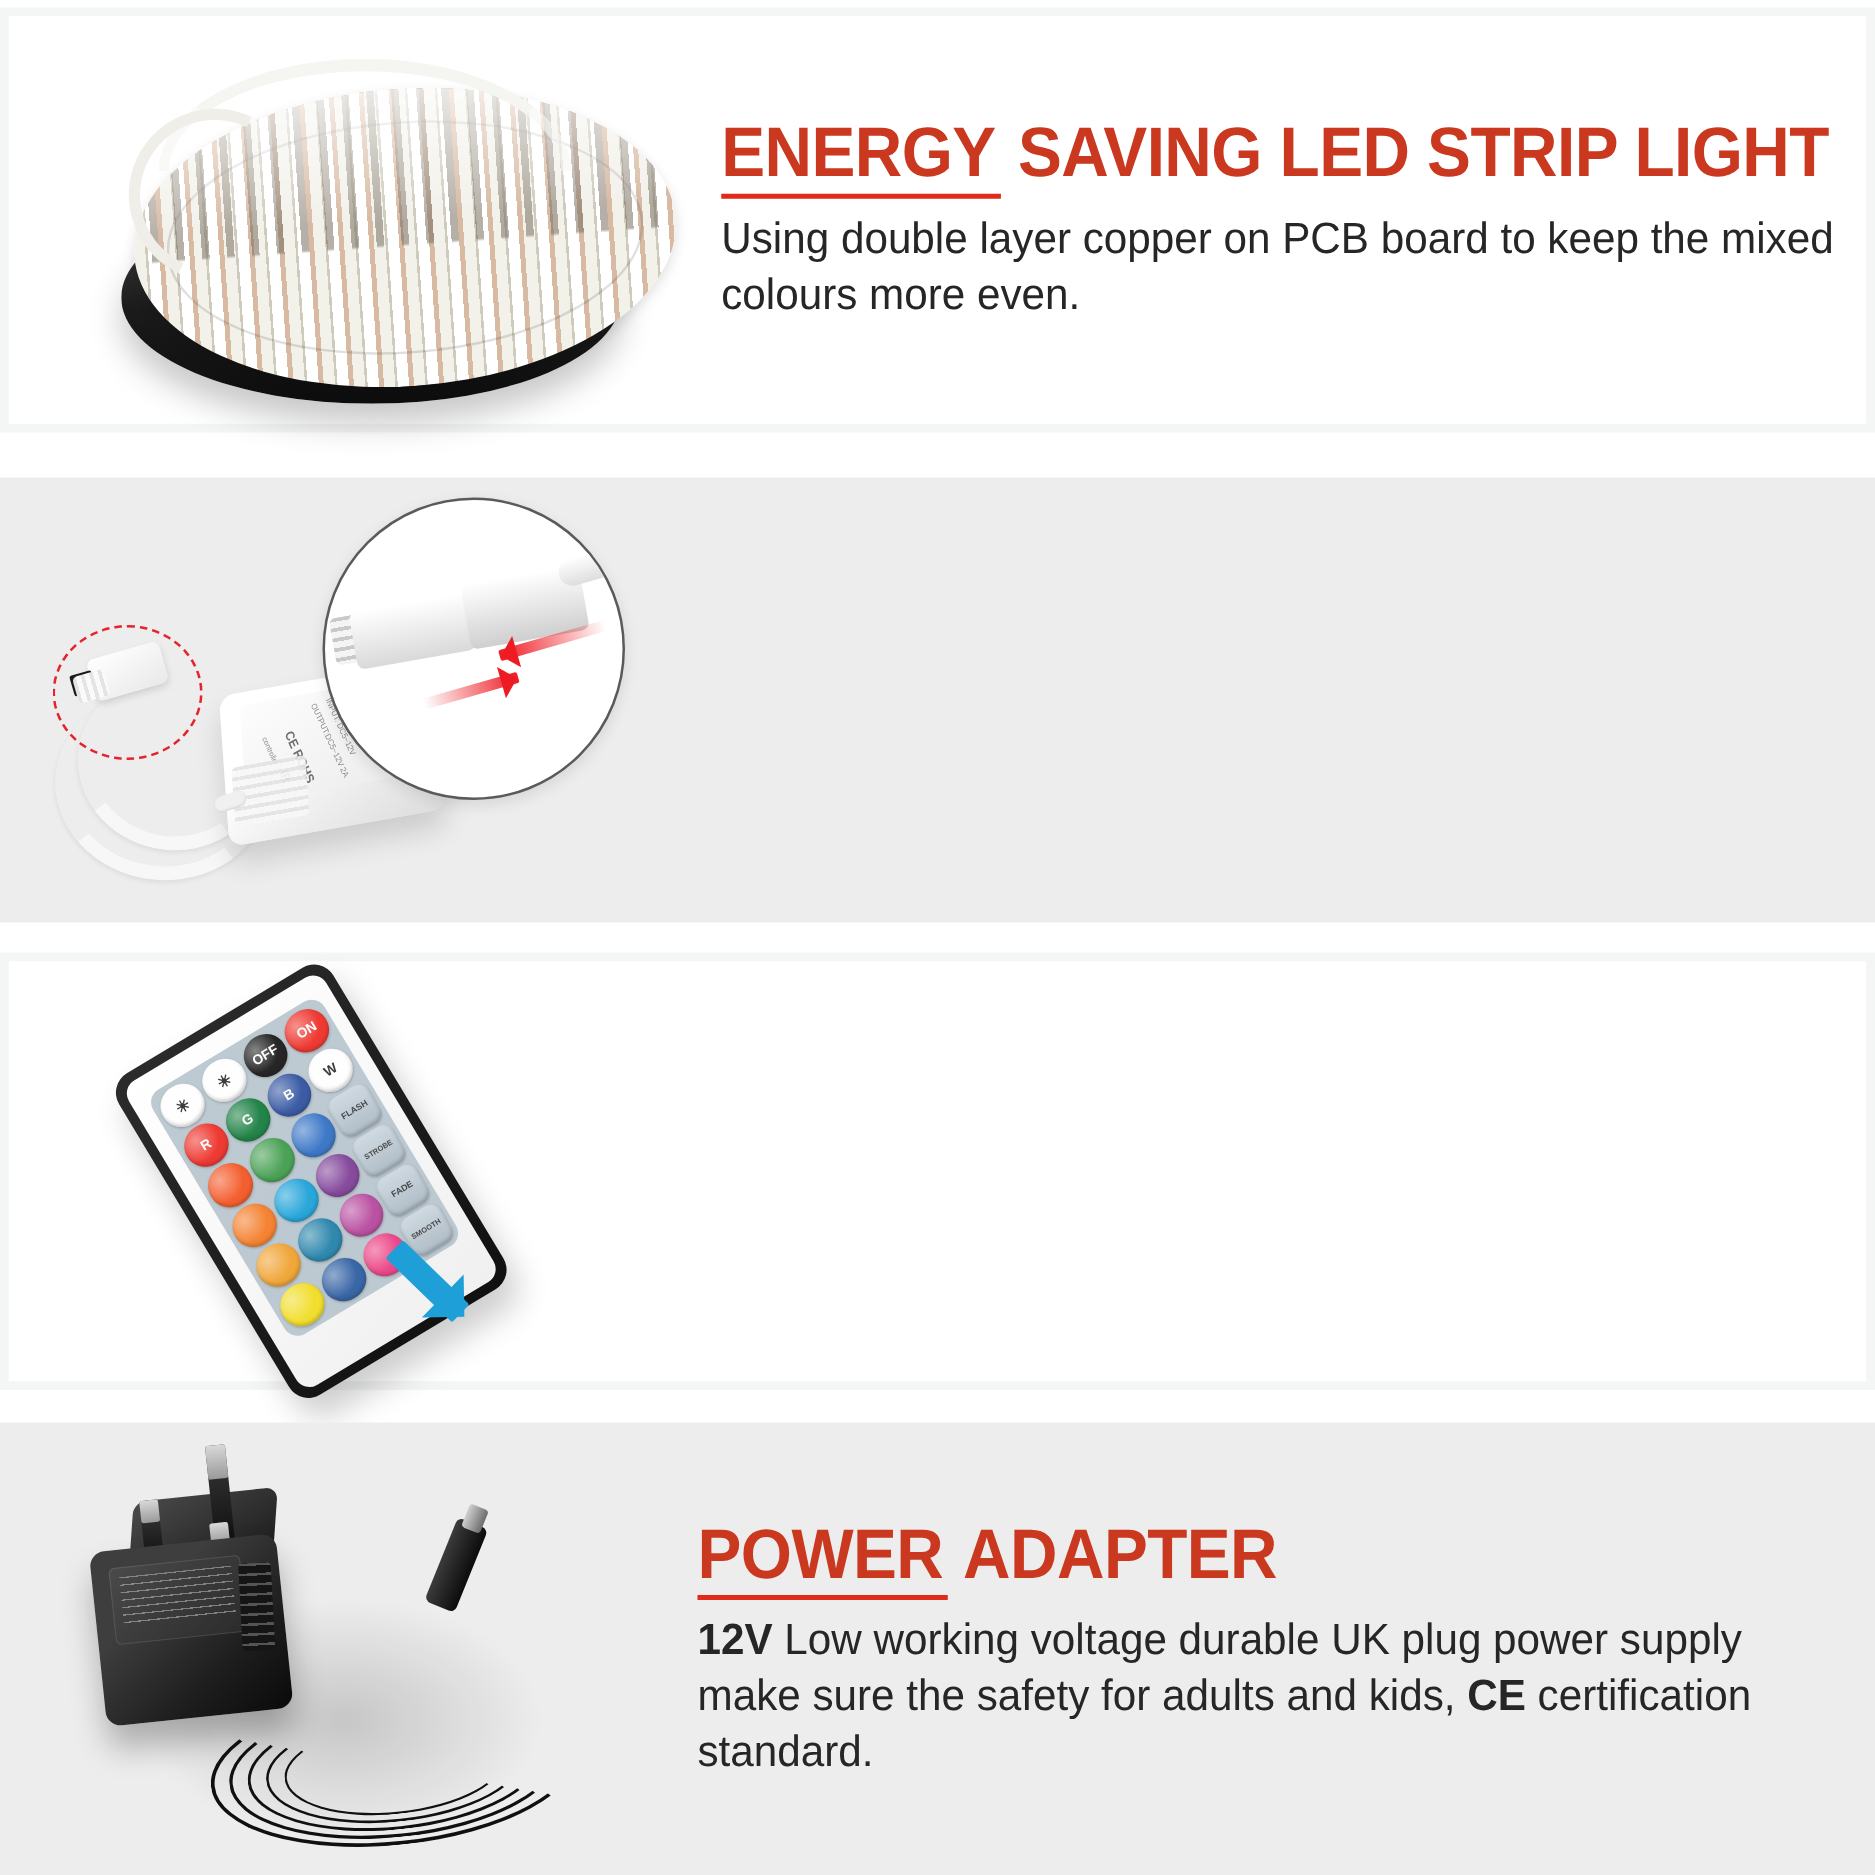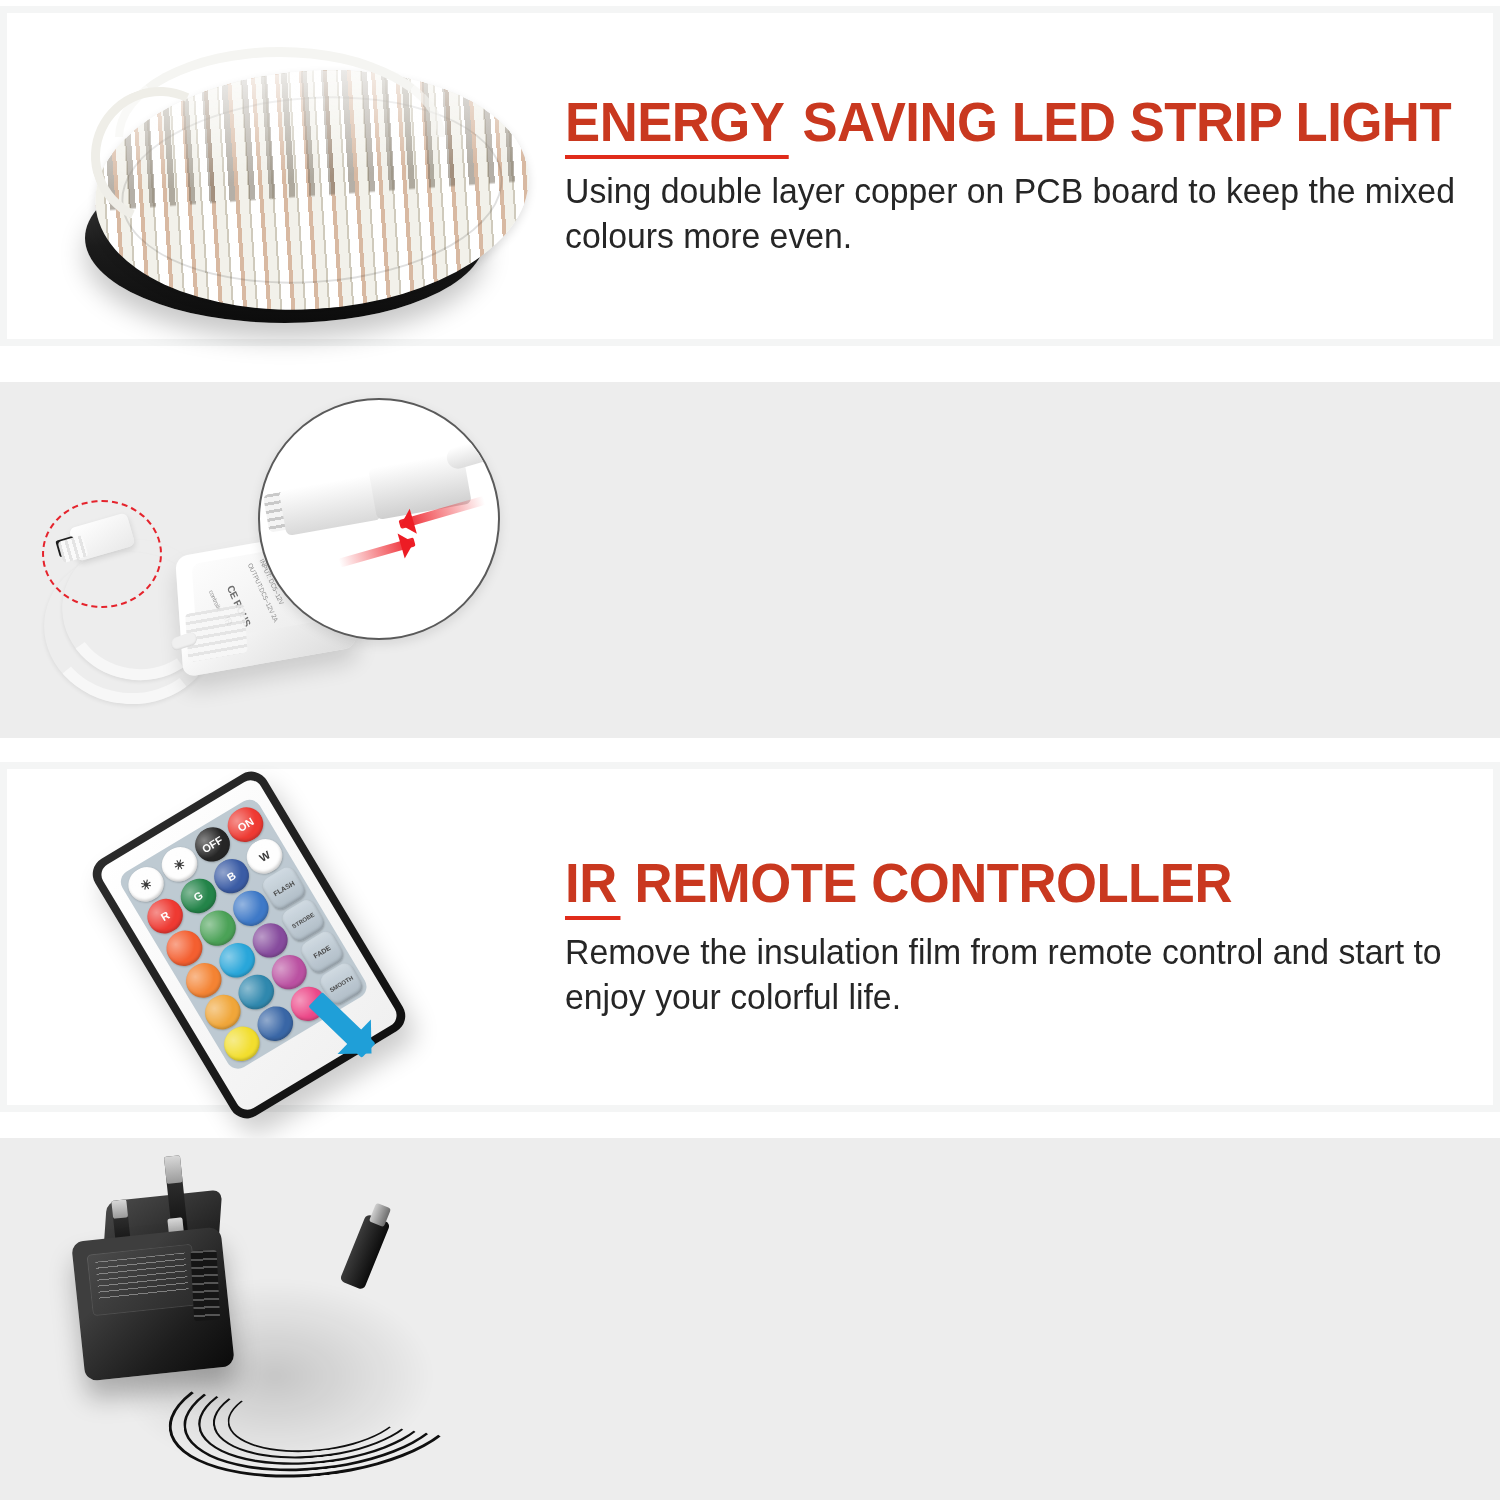--- a/index.html
+++ b/index.html
@@ -10,21 +10,21 @@
     overflow:hidden;
     position:relative;
   }
   .page{position:absolute;inset:0;}
 
   
   .panel{position:absolute;left:0;width:1500px;display:flex;align-items:center;}
   .panel.white{background:#ffffff;border:7px solid #f4f5f5;box-sizing:border-box;}
   .panel.grey{background:#ededed;}
 
-  #panel-1{top:6px;height:340px;}
+  #panel-1{top:6px;height:340px;padding-left:12px;}
   #panel-2{top:382px;height:356px;}
   #panel-3{top:762px;height:350px;}
   #panel-4{top:1138px;height:362px;}
 
   .media{position:relative;flex:0 0 auto;height:100%;}
   .copy{position:relative;flex:1 1 auto;padding-left:18px;}
 
   
   .headline{
     font-family:"Liberation Sans", sans-serif;
@@ -413,24 +413,20 @@
                 <div class="key" style="background: radial-gradient(circle at 35% 28%, rgba(255, 255, 255, 0.45), rgba(255, 255, 255, 0) 55%), rgb(242, 221, 30);"></div>
                 <div class="key" style="background: radial-gradient(circle at 35% 28%, rgba(255, 255, 255, 0.45), rgba(255, 255, 255, 0) 55%), rgb(42, 91, 160);"></div>
                 <div class="key" style="background: radial-gradient(circle at 35% 28%, rgba(255, 255, 255, 0.45), rgba(255, 255, 255, 0) 55%), rgb(236, 58, 128);"></div>
                 <div class="key pill" style="background: linear-gradient(rgb(205, 216, 224), rgb(170, 184, 195)); color: rgb(58, 58, 58); font-size: 6px;">SMOOTH</div>
               </div>
           </div>
         </div>
         <div class="blue-arrow"></div>
       </div>
     </div>
-    <div class="copy">
-      <h2 class="headline"><span class="underlined">IR</span><span> REMOTE CONTROLLER</span></h2>
-      <p class="body">Remove the insulation film from remote control and start to enjoy your colorful life.</p>
-    </div>
   </section>
 
   <section class="panel grey" id="panel-4">
     <div class="media adp-wrap">
       <div class="adp">
         <div class="adp-shadow"></div>
         <div class="adp-plug"></div>
         <div class="pin pin-top"></div>
         <div class="pin pin-l"></div>
         <div class="pin pin-r"></div>
@@ -441,15 +437,19 @@
         <div class="adp-jack"></div>
         <div class="coil">
           <span style="transform:rotate(-6deg) scale(1.00);"></span>
           <span style="transform:rotate(-6deg) scale(0.90);"></span>
           <span style="transform:rotate(-6deg) scale(0.80);"></span>
           <span style="transform:rotate(-6deg) scale(0.70);"></span>
           <span style="transform:rotate(-6deg) scale(0.60);"></span>
         </div>
       </div>
     </div>
+    <div class="copy">
+      <h2 class="headline"><span class="underlined">POWER</span><span> ADAPTER</span></h2>
+      <p class="body"><span class="b">12V</span><span> Low working voltage durable UK plug power supply make sure the safety for adults and kids, </span><span class="b">CE</span><span> certification standard.</span></p>
+    </div>
   </section>
 
 </div>
 
 </body></html>

